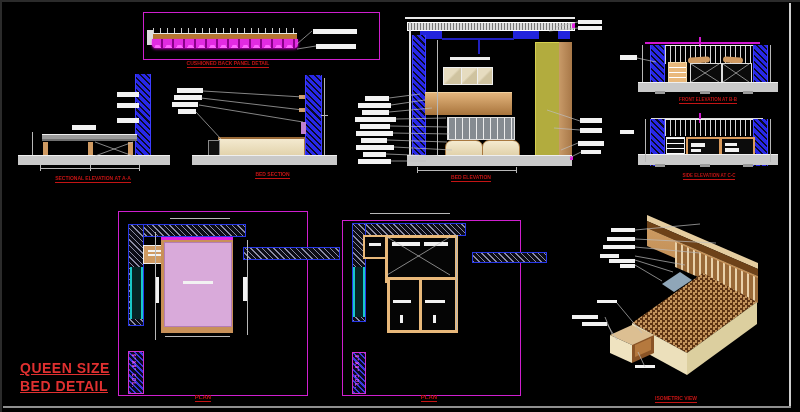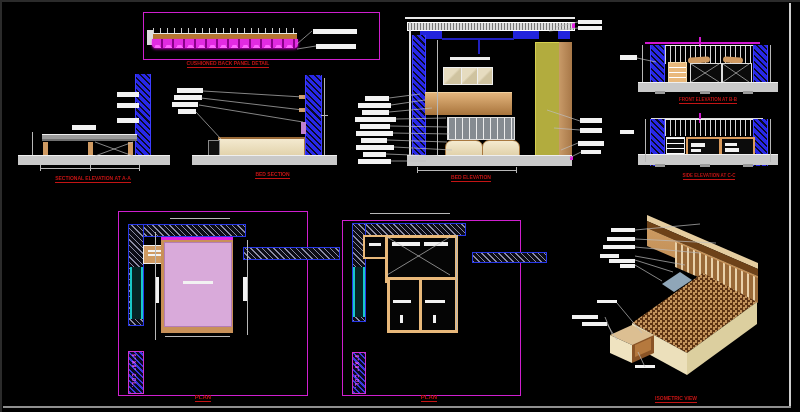--- a/index.html
+++ b/index.html
@@ -37,20 +37,22 @@
 
 <div id="canvas">
 
   <div class="abs" style="left:0;top:0;width:800px;height:2px;background:#2b2b2b;"></div>
   <div class="abs" style="left:0;top:0;width:2px;height:412px;background:#2b2b2b;"></div>
   <div class="abs" style="left:789px;top:3px;width:2px;height:404px;background:#cfcfcf;"></div>
   <div class="abs" style="left:3px;top:406px;width:788px;height:2px;background:#8f8f8f;"></div>
 
 
   <div id="title">
+    <div>QUEEN SIZE</div>
+    <div>BED DETAIL</div>
   </div>
 
   <div class="abs" style="left:143px;top:12px;width:235px;height:46px;border:1px solid #cf1fcf;">
     <div class="abs" style="left:3px;top:17px;width:6px;height:15px;background:#ddd;"></div>
     <div class="abs ticks" style="left:9px;top:15px;width:144px;height:5px;"></div>
     <div class="abs" style="left:9px;top:20px;width:144px;height:6px;background:#b5742f;border-top:1px solid #e8e8e8;"></div>
     <div class="abs" style="left:8px;top:26px;width:146px;height:9px;
          background-color:#e22be2;
          background-image:radial-gradient(circle at 50% 100%,#ff66ff 30%,transparent 31%),repeating-linear-gradient(90deg,transparent 0 9px,#8a008a 9px 11px);
          background-size:11px 9px,auto;border-radius:0 0 4px 4px;box-shadow:0 1px 3px rgba(255,0,255,.8);"></div>

